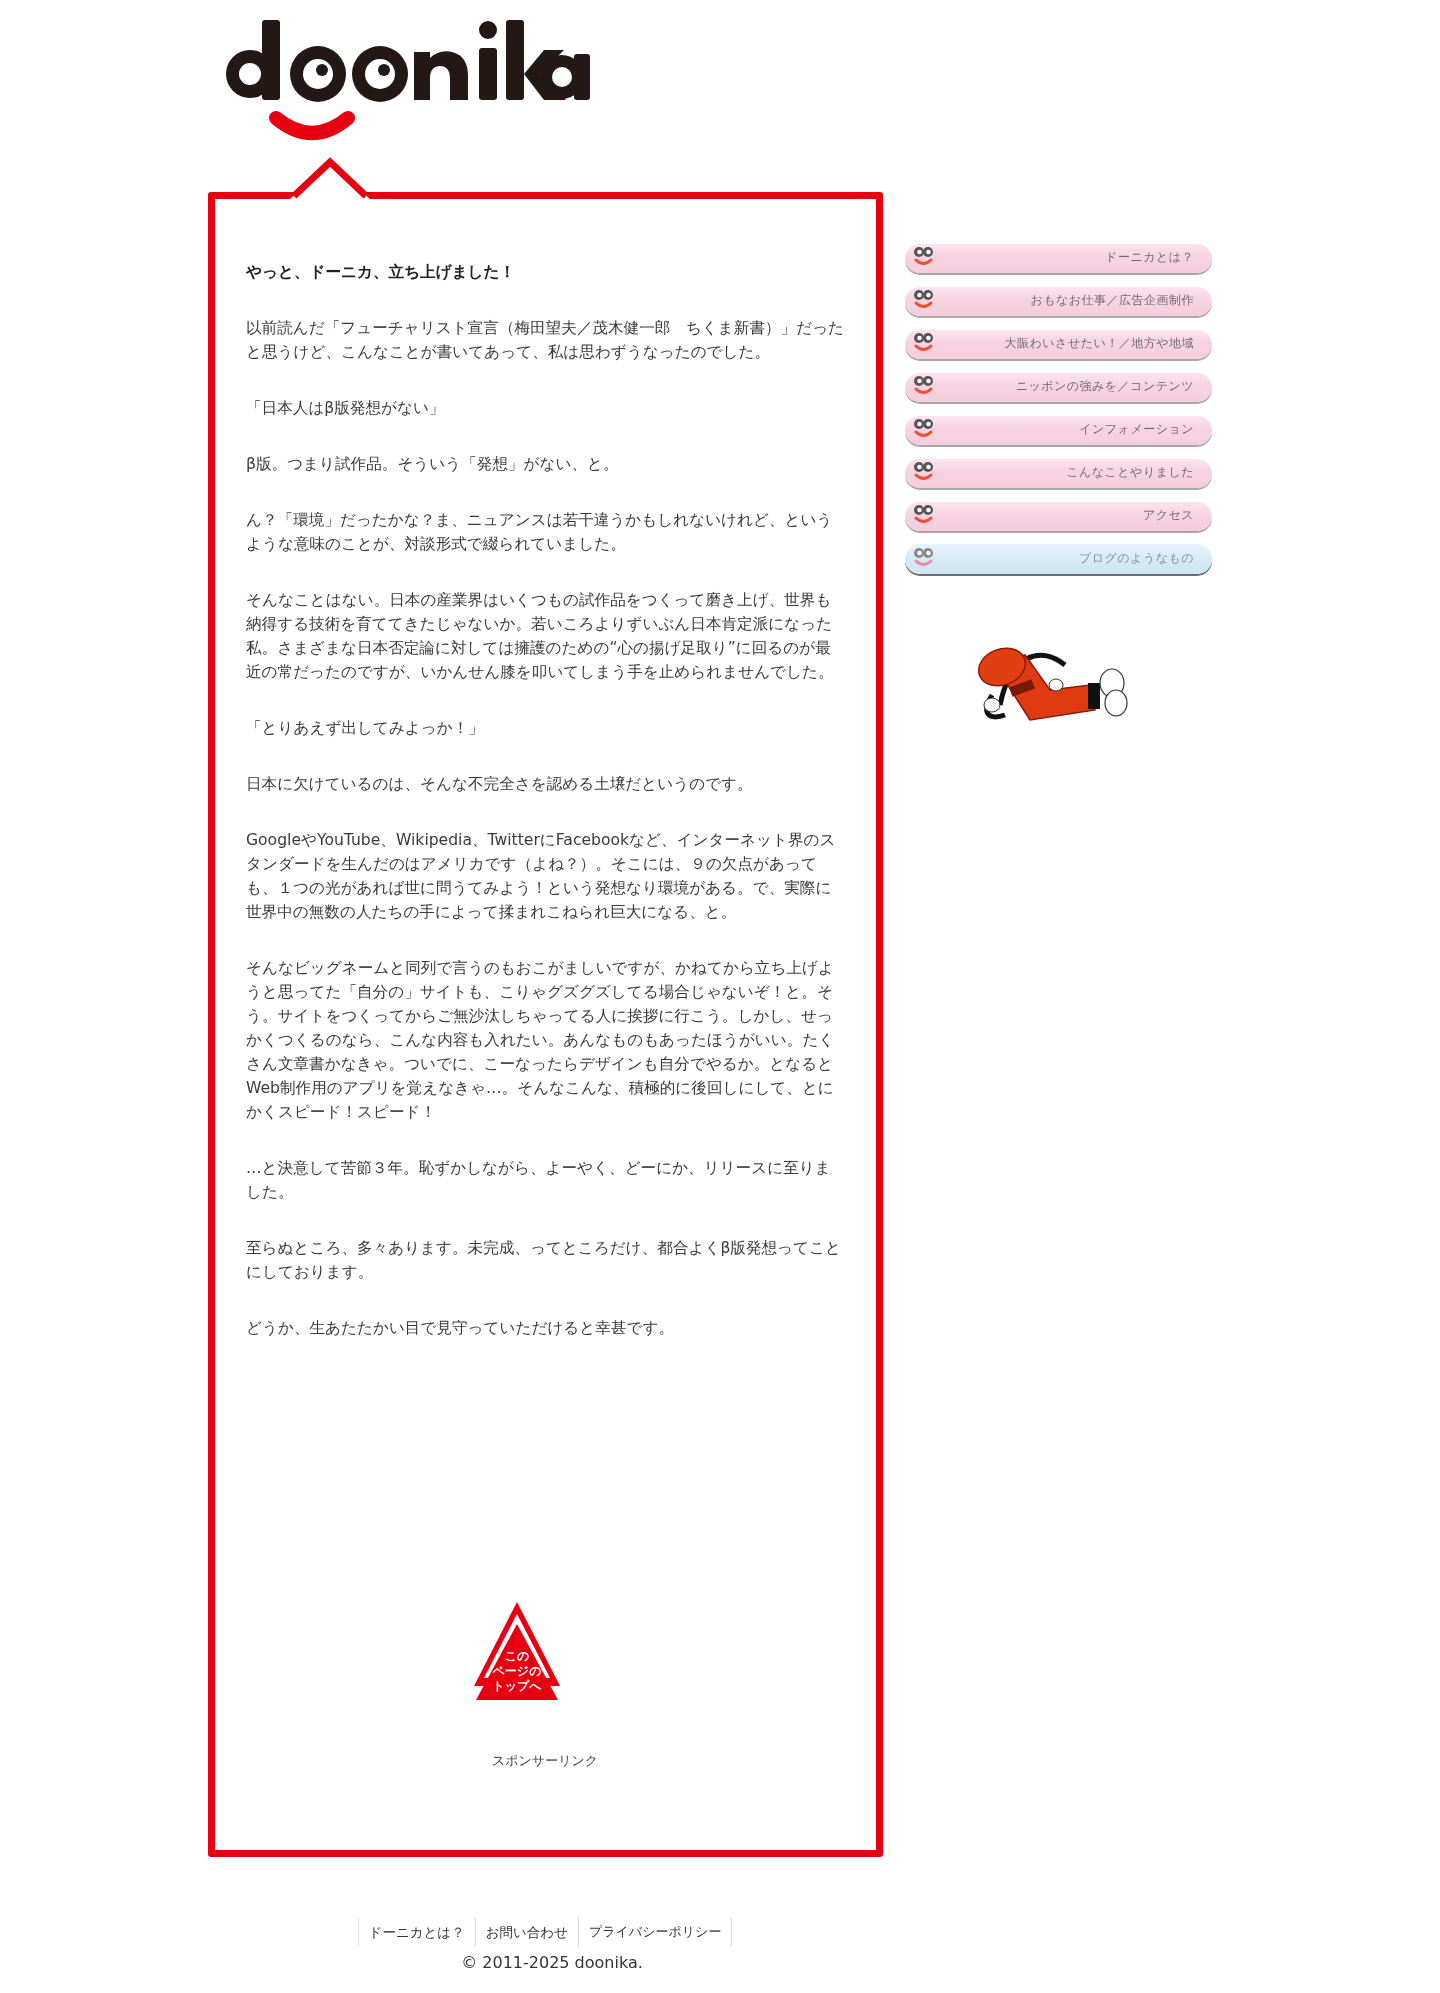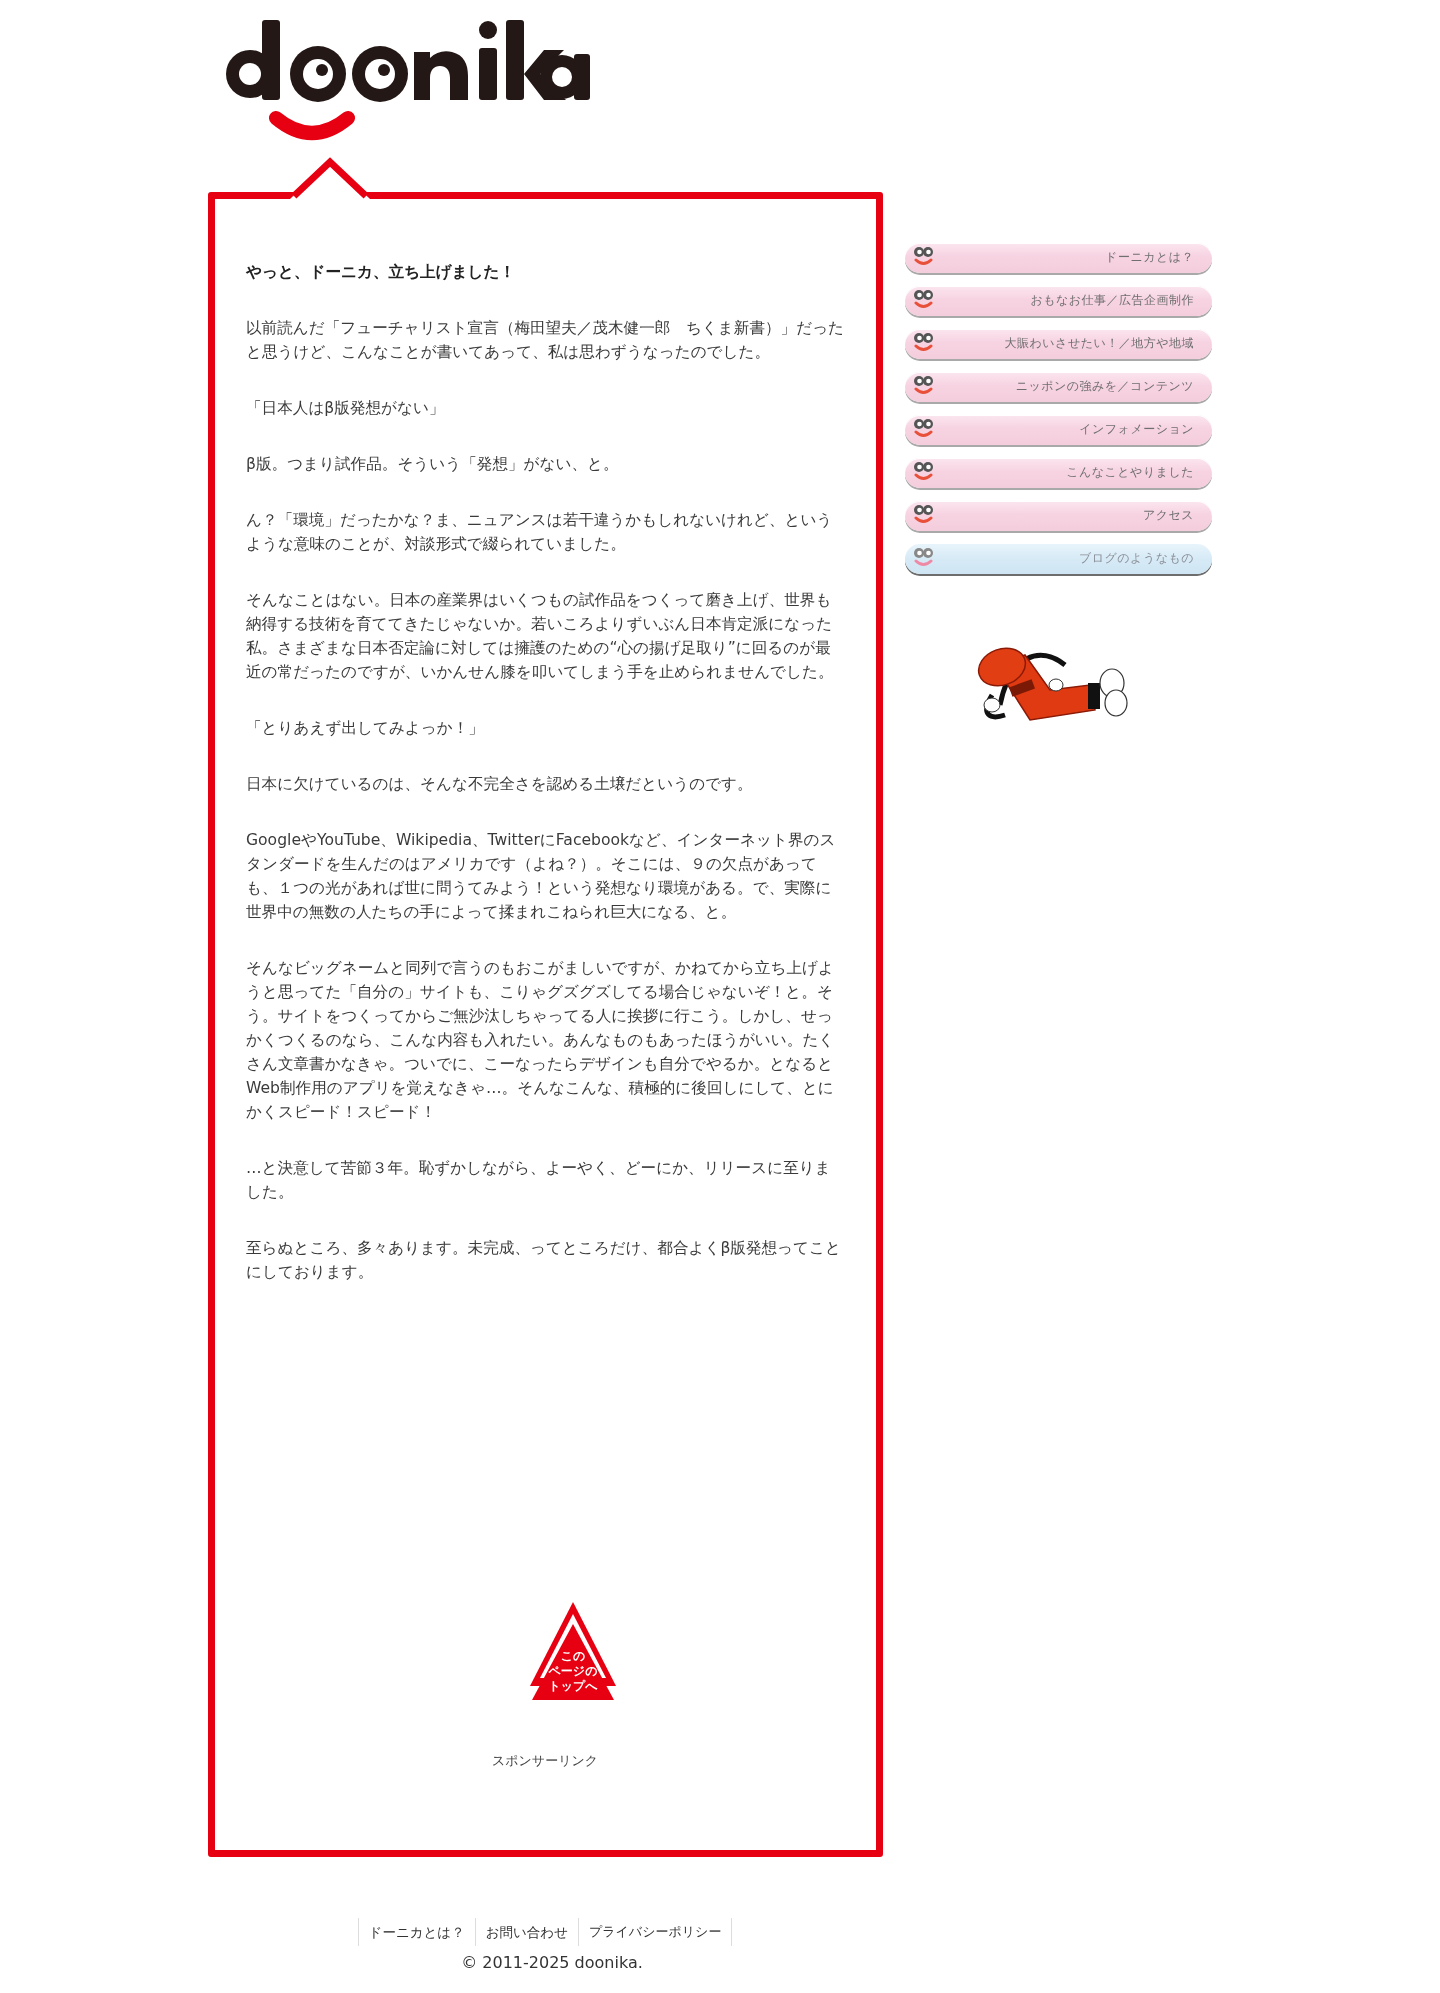--- a/index.html
+++ b/index.html
@@ -9,21 +9,21 @@
 
   .frame { position:absolute; left:208px; top:192px; width:661px; height:1651px;
            border:7px solid #e60012; border-radius:3px; background:#fff; }
   .notch { position:absolute; left:290px; top:157px; width:80px; height:42px; }
 
   .article { position:absolute; left:246px; top:260px; width:600px;
              font-size:15.6px; line-height:24px; color:#3a3a3a; }
   .article p { margin:0 0 32px 0; }
   .article p.title { font-weight:bold; color:#222; }
 
-  .to-top { position:absolute; left:528px; top:1600px; width:90px; height:102px; cursor:pointer; }
+  .to-top { position:absolute; left:472px; top:1600px; width:90px; height:102px; cursor:pointer; }
   .sponsor { position:absolute; left:0; width:1090px; top:1752px; text-align:center;
              font-size:13px; color:#444; }
 
   .nav { position:absolute; left:905px; top:243px; width:307px; }
   .nav-item { position:relative; height:30px; margin-bottom:13px; border-radius:15px;
               background:linear-gradient(#fbe6ef 0%, #f7d3e2 45%, #f4cddc 100%);
               box-shadow:0 2px 0 #a9a9a9, inset 0 1px 0 #fff; cursor:pointer; }
   .nav-item.blue { background:linear-gradient(#e8f4fb 0%, #d6eaf6 50%, #cfe5f3 100%);
                    box-shadow:0 2px 0 #6d6d6d; }
   .nav-face { position:absolute; left:8px; top:3px; width:22px; height:22px; }
@@ -80,20 +80,21 @@
   <p>「日本人はβ版発想がない」</p>
   <p>β版。つまり試作品。そういう「発想」がない、と。</p>
   <p>ん？「環境」だったかな？ま、ニュアンスは若干違うかもしれないけれど、というような意味のことが、対談形式で綴られていました。</p>
   <p>そんなことはない。日本の産業界はいくつもの試作品をつくって磨き上げ、世界も納得する技術を育ててきたじゃないか。若いころよりずいぶん日本肯定派になった私。さまざまな日本否定論に対しては擁護のための“心の揚げ足取り”に回るのが最近の常だったのですが、いかんせん膝を叩いてしまう手を止められませんでした。</p>
   <p>「とりあえず出してみよっか！」</p>
   <p>日本に欠けているのは、そんな不完全さを認める土壌だというのです。</p>
   <p>GoogleやYouTube、Wikipedia、TwitterにFacebookなど、インターネット界のスタンダードを生んだのはアメリカです（よね？）。そこには、９の欠点があっても、１つの光があれば世に問うてみよう！という発想なり環境がある。で、実際に世界中の無数の人たちの手によって揉まれこねられ巨大になる、と。</p>
   <p>そんなビッグネームと同列で言うのもおこがましいですが、かねてから立ち上げようと思ってた「自分の」サイトも、こりゃグズグズしてる場合じゃないぞ！と。そう。サイトをつくってからご無沙汰しちゃってる人に挨拶に行こう。しかし、せっかくつくるのなら、こんな内容も入れたい。あんなものもあったほうがいい。たくさん文章書かなきゃ。ついでに、こーなったらデザインも自分でやるか。となるとWeb制作用のアプリを覚えなきゃ…。そんなこんな、積極的に後回しにして、とにかくスピード！スピード！</p>
   <p>…と決意して苦節３年。恥ずかしながら、よーやく、どーにか、リリースに至りました。</p>
   <p>至らぬところ、多々あります。未完成、ってところだけ、都合よくβ版発想ってことにしております。</p>
+  <p>どうか、生あたたかい目で見守っていただけると幸甚です。</p>
 </div>
 
 <div class="to-top">
   <svg width="90" height="102" viewBox="0 0 90 102">
     <polygon points="45,2 88,86 2,86" fill="#e60012"></polygon>
     <polygon points="45,14 78,78 12,78" fill="#fff"></polygon>
     <polygon points="45,24 86,100 4,100" fill="#e60012"></polygon>
     <text x="45" y="60" text-anchor="middle" font-size="12" font-weight="bold" fill="#fff" font-family="DejaVu Sans, sans-serif">この</text>
     <text x="45" y="75" text-anchor="middle" font-size="12" font-weight="bold" fill="#fff" font-family="DejaVu Sans, sans-serif">ページの</text>
     <text x="45" y="90" text-anchor="middle" font-size="12" font-weight="bold" fill="#fff" font-family="DejaVu Sans, sans-serif">トップへ</text>

